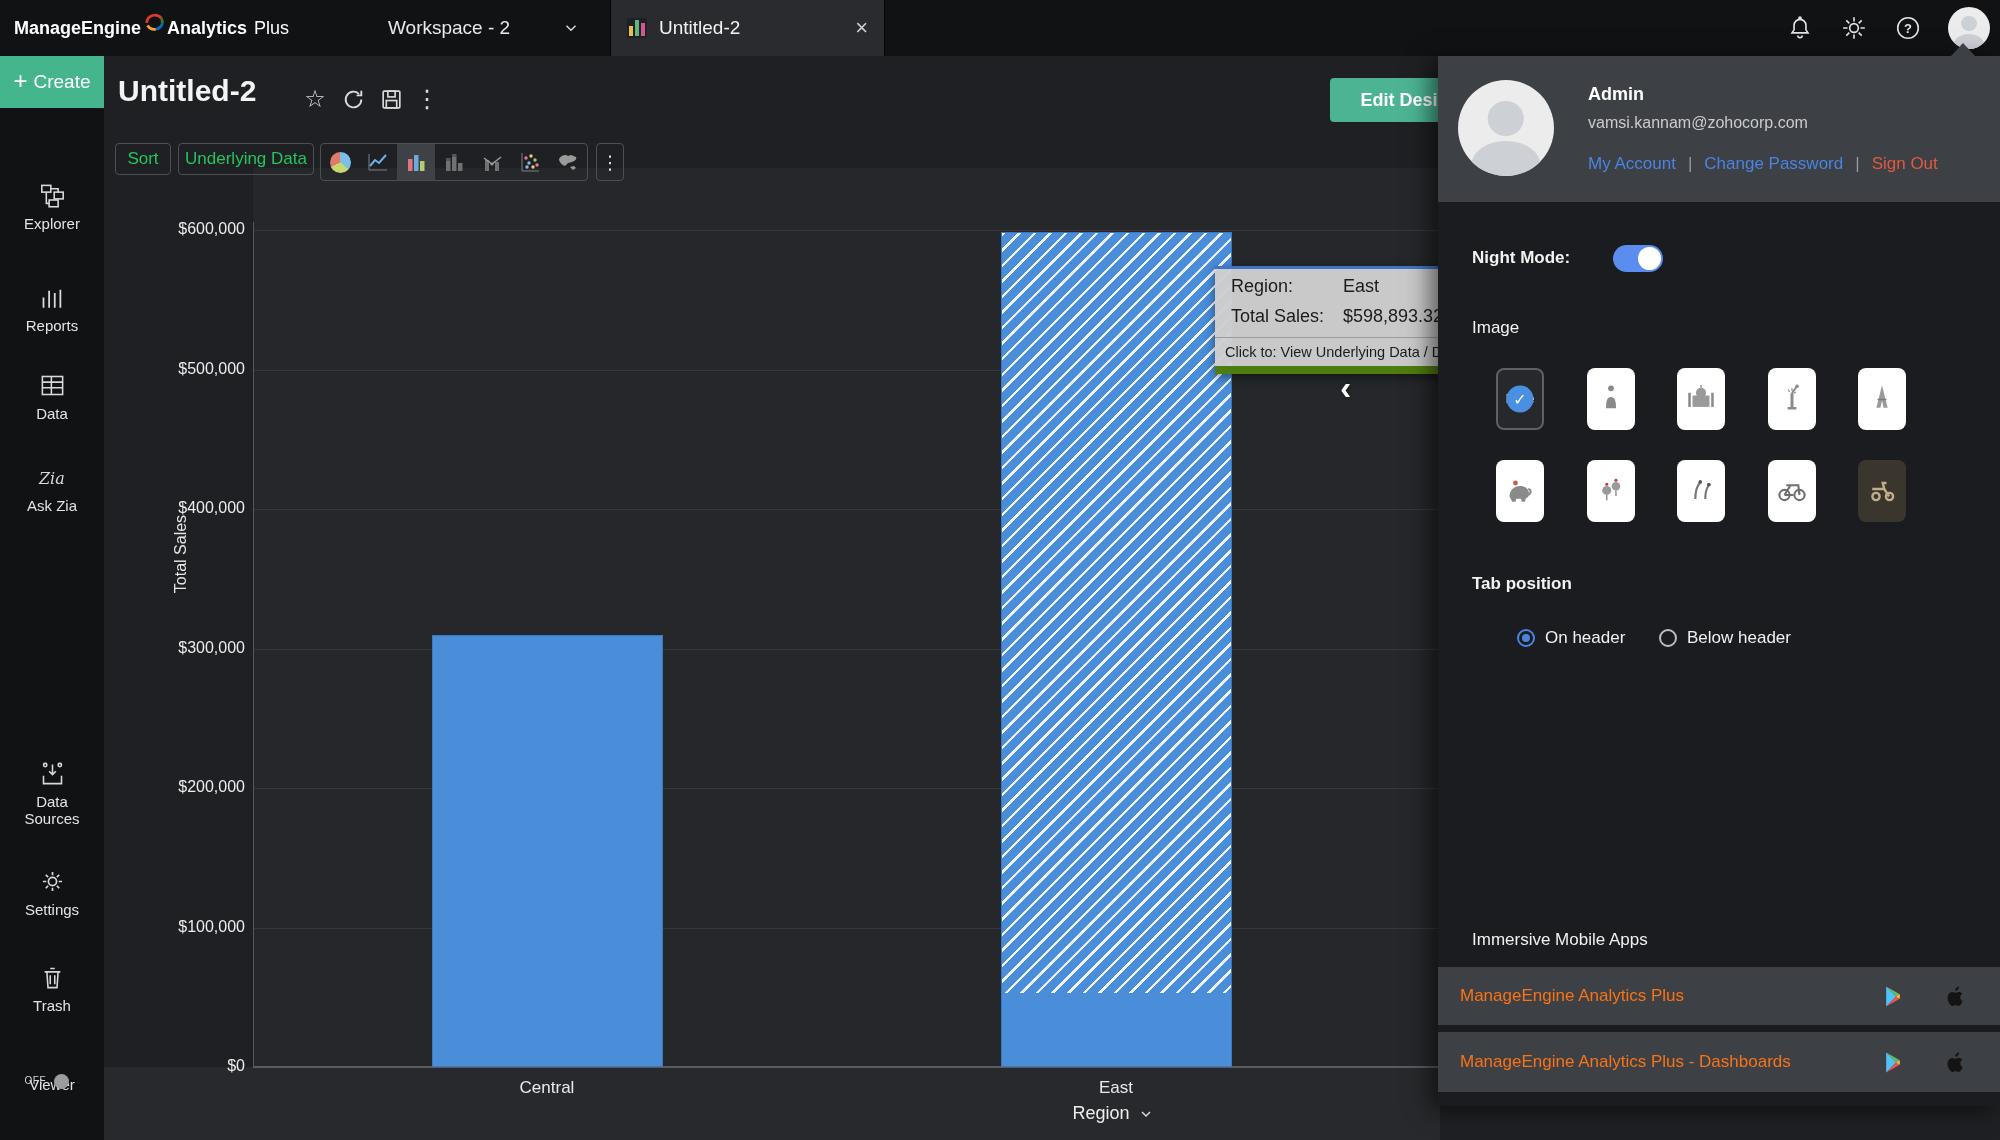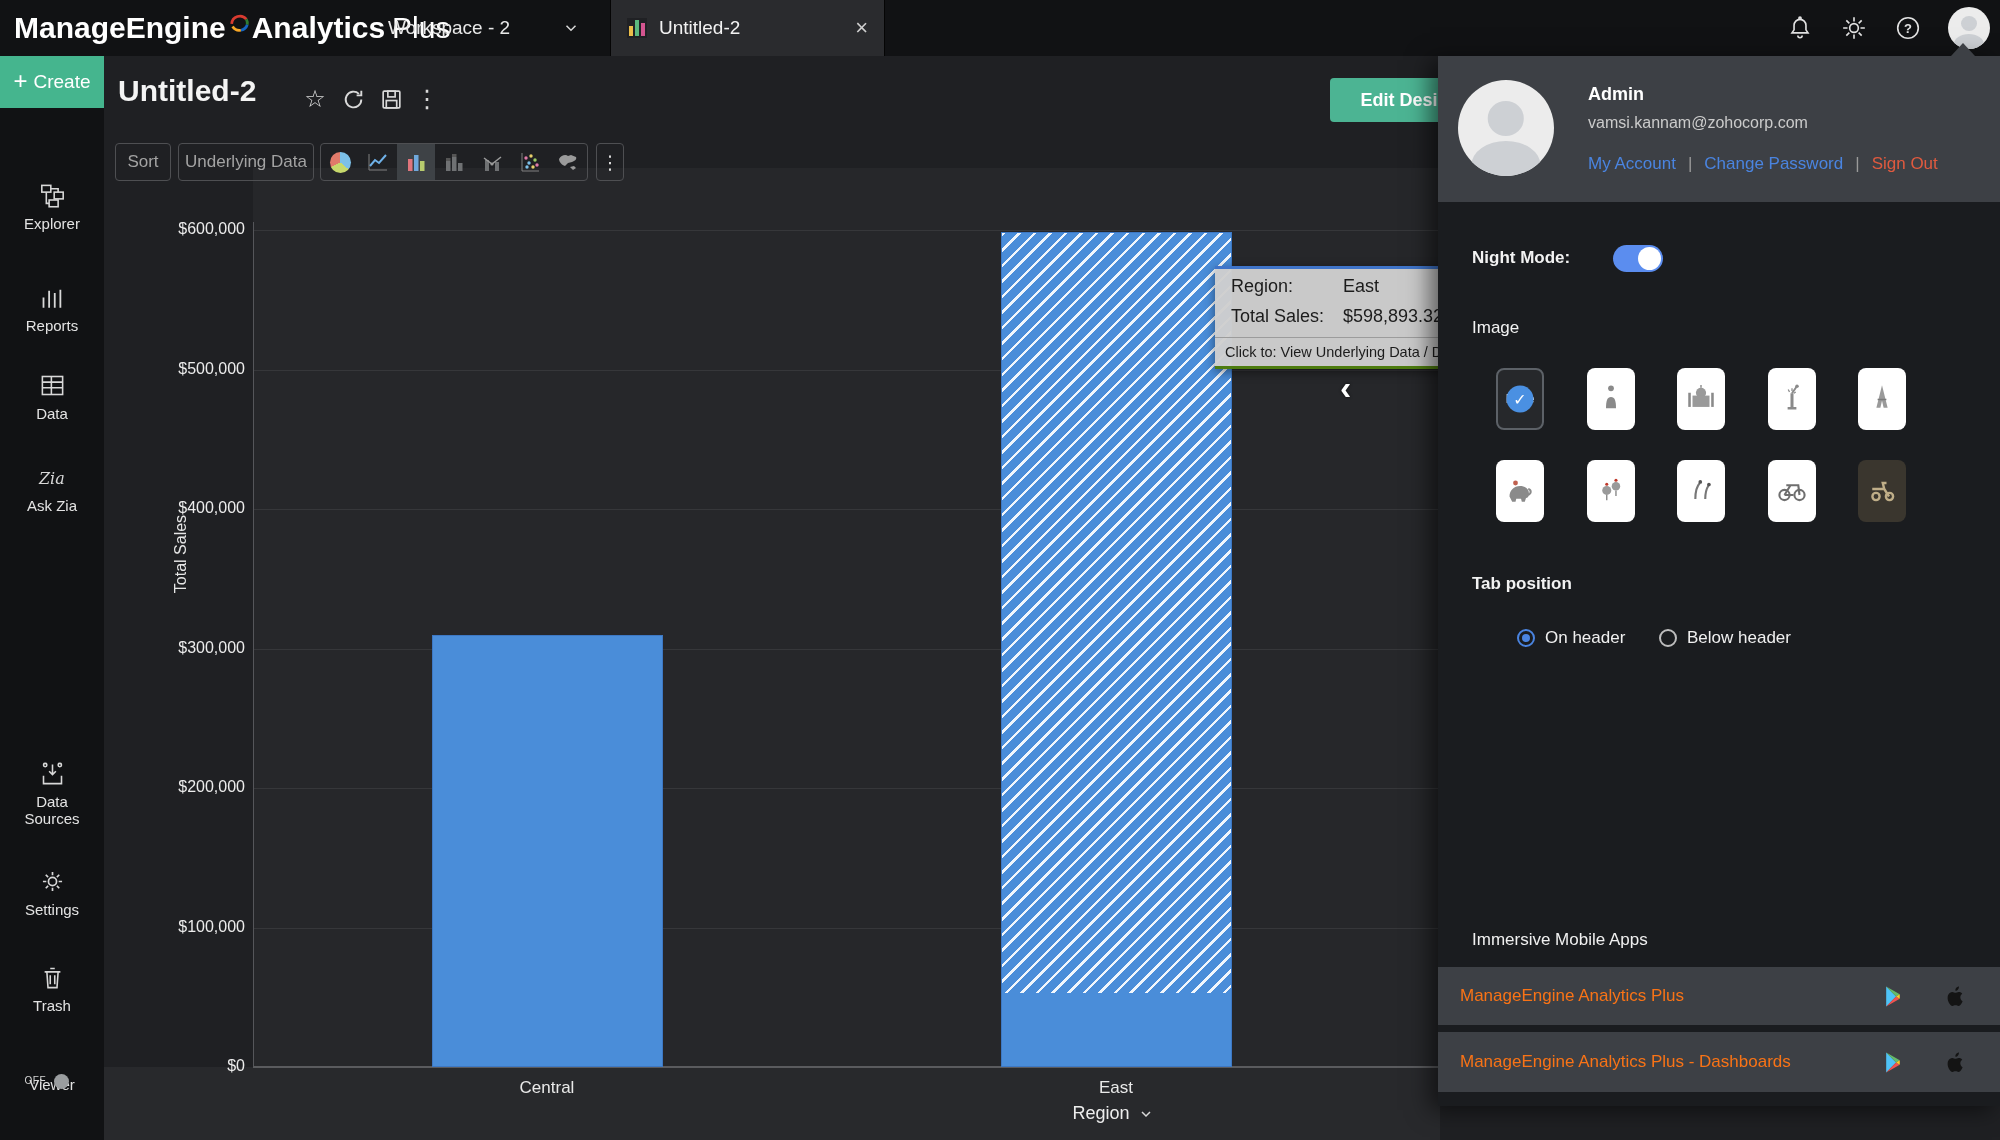--- a/index.html
+++ b/index.html
@@ -2,21 +2,21 @@
 <html><head>
 <meta charset="utf-8">
 <style>
   * { margin:0; padding:0; box-sizing:border-box; }
   html,body { background:#000; }
   body { font-family:"Liberation Sans", sans-serif; }
   #app { position:relative; width:2000px; height:1140px; background:#1f2023; overflow:hidden; }
 
   
   #topbar { position:absolute; left:0; top:0; width:2000px; height:56px; background:#111214; z-index:25; }
-  .brand { position:absolute; left:14px; top:0; height:56px; display:flex; align-items:center; font-size:30px; color:#fff; }
+  .brand { position:absolute; left:14px; top:0; height:56px; display:flex; align-items:center; font-size:18px; color:#fff; }
   .brand b { font-weight:700; }
   .brand .plus { font-weight:400; margin-left:7px; }
   .brand .swirl { margin:0 2px 10px 2px; }
   .workspace { position:absolute; left:388px; top:0; height:56px; display:flex; align-items:center; gap:52px; color:#e8e8e8; font-size:19px; cursor:pointer; }
   .tab { position:absolute; left:610px; top:0; width:275px; height:56px; background:#2a2b2e; border-left:1px solid #050505; border-right:1px solid #050505; display:flex; align-items:center; padding:0 16px; gap:12px; }
   .tab .tab-title { color:#f2f2f2; font-size:19px; flex:1; }
   .tab .tab-close { color:#cfcfcf; font-size:22px; line-height:1; cursor:pointer; }
   .minibars { display:flex; align-items:flex-end; gap:2px; height:20px; background:#202124; padding:2px; }
   .minibars i { display:block; width:4px; }
   .topicons { position:absolute; right:10px; top:0; height:56px; display:flex; align-items:center; gap:26px; }
@@ -34,42 +34,42 @@
   .sb-item .sb-label { font-size:15px; margin-top:4px; line-height:17px; }
   .sb-item svg { display:inline-block; }
   .viewer-pill { width:46px; height:19px; border-radius:10px; background:#6a6d70; margin:0 auto; position:relative; cursor:pointer; }
   .viewer-pill .knob { position:absolute; left:2px; top:2px; width:15px; height:15px; border-radius:50%; background:#9a9d9f; }
   .viewer-pill .off-t { position:absolute; right:6px; top:3px; font-size:10px; color:#d5d5d5; letter-spacing:.5px;text-align:right; }
 
   
   #rpt-title { position:absolute; left:118px; top:74px; font-size:30px; font-weight:700; color:#f4f4f4; }
   .hdr-ico { position:absolute; top:84px; width:30px; height:30px; display:flex; align-items:center; justify-content:center; color:#d9d9d9; cursor:pointer; font-size:24px; }
   #edit-design { position:absolute; left:1330px; top:78px; width:160px; height:44px; background:#4cb493; border-radius:4px; color:#fff; font-size:18px; font-weight:600; display:flex; align-items:center; justify-content:center; cursor:pointer; z-index:4; }
-  .tb-btn { position:absolute; top:143px; height:38px; border:1px solid #4e4f52; border-radius:4px; background:transparent; color:#a3a3a3; font-size:17px; display:flex; align-items:center; justify-content:center; cursor:pointer; }
+  .tb-btn { position:absolute; top:143px; height:32px; border:1px solid #4e4f52; border-radius:4px; background:transparent; color:#22c55e; font-size:17px; display:flex; align-items:center; justify-content:center; cursor:pointer; }
   #chart-type-group { position:absolute; left:320px; top:143px; height:38px; border:1px solid #4e4f52; border-radius:4px; display:flex; overflow:hidden; }
   .ct-cell { width:38px; height:36px; display:flex; align-items:center; justify-content:center; cursor:pointer; }
   .ct-cell.sel { background:#3e4246; }
   .pie-ico { width:21px; height:21px; border-radius:50%; background:conic-gradient(#7cc0e8 0 130deg,#c7d96c 130deg 245deg,#e07a6a 245deg 360deg); }
   #tb-kebab { position:absolute; left:596px; top:143px; width:28px; height:38px; border:1px solid #4e4f52; border-radius:4px; color:#dedede; display:flex; align-items:center; justify-content:center; font-size:19px; cursor:pointer; }
 
   
   #plot-bg { position:absolute; left:253px; top:168px; width:1187px; height:899px; background:#26272a; z-index:0; }
   #below-axis { position:absolute; left:104px; top:1067px; width:1336px; height:73px; background:#28292c; z-index:0; }
   .gridline { position:absolute; height:1px; background:#36373a; left:254px; width:1186px; z-index:1; }
   #y-axis-line { position:absolute; left:253px; top:222px; width:1px; height:845px; background:#55565a; z-index:2; }
   #x-axis-line { position:absolute; left:253px; top:1066px; width:1187px; height:2px; background:#5a5b5e; z-index:2; }
   .ytick { position:absolute; left:120px; width:125px; text-align:right; font-size:16px; color:#ececec; z-index:2; }
   #y-title { position:absolute; left:96px; top:545px; width:170px; text-align:center; font-size:16px; color:#e6e6e6; transform:rotate(-90deg); transform-origin:center; z-index:2; }
   .bar { position:absolute; background:#4a8dd9; border:1px solid #3d78c4; z-index:2; cursor:pointer; }
   .hatch { position:absolute; left:0; top:0; width:100%; background-image:repeating-linear-gradient(135deg,rgba(255,255,255,.92) 0 2.5px,transparent 2.5px 11px); }
   .xlabel { position:absolute; top:1078px; width:200px; text-align:center; font-size:17px; color:#e9e9e9; z-index:2; }
   #x-title { position:absolute; left:1013px; top:1103px; width:200px; text-align:center; font-size:18px; color:#ededed; z-index:2; display:flex; align-items:center; justify-content:center; gap:8px; cursor:pointer; }
 
   
-  #tooltip { position:absolute; left:1215px; top:266px; width:296px; background:rgba(206,206,206,.97); border-top:3px solid #3f74c9; border-bottom:3px solid #4d7c0f; box-shadow:0 3px 10px rgba(0,0,0,.45); z-index:6; color:#1c1c1c; }
+  #tooltip { position:absolute; left:1215px; top:266px; width:296px; background:rgba(206,206,206,.97); border-top:3px solid #3f74c9; border-bottom:8px solid #4d7c0f; box-shadow:0 3px 10px rgba(0,0,0,.45); z-index:6; color:#1c1c1c; }
   #tooltip .tt-row { display:flex; padding:7px 16px 2px 16px; font-size:18px; }
   #tooltip .tt-row .tt-lab { width:112px; }
   #tooltip .tt-action { margin-top:8px; border-top:1px solid #9c9c9c; padding:6px 10px; font-size:14.5px; }
   #cursor { position:absolute; left:1340px; top:368px; z-index:7; font-size:34px; color:#fff; text-shadow:0 0 3px rgba(0,0,0,.8); font-weight:700; }
 
   
   #user-panel { position:absolute; left:1438px; top:56px; width:562px; height:1050px; background:#1a1c1f; z-index:30; box-shadow:-8px 4px 22px rgba(0,0,0,.55); }
   #up-header { position:absolute; left:0; top:0; width:100%; height:146px; background:#3d4045; }
   .avatar-lg { position:absolute; left:20px; top:24px; width:96px; height:96px; border-radius:50%; background:#ececec; overflow:hidden; }
   #up-name { position:absolute; left:150px; top:28px; font-size:18px; font-weight:700; color:#fff; }

